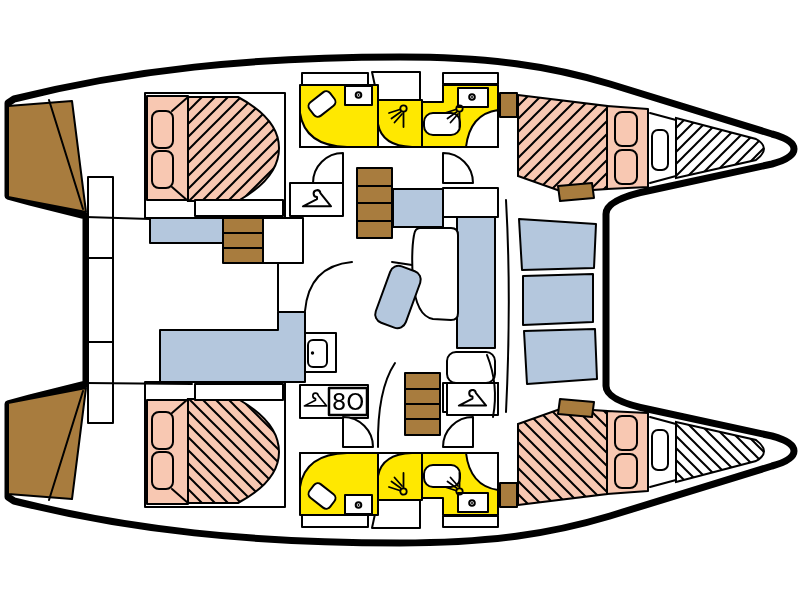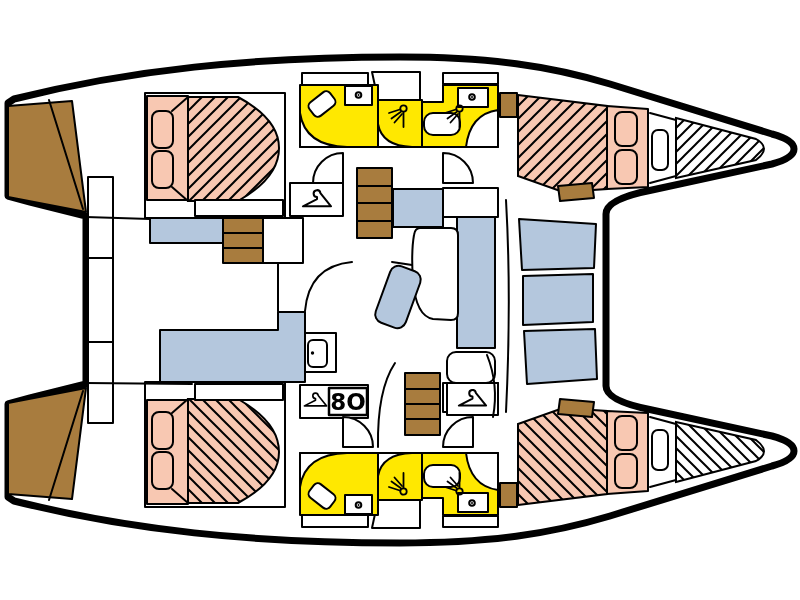--- a/index.html
+++ b/index.html
@@ -1,16 +1,16 @@
 <!DOCTYPE html>
 <html style="--c-outline: #000000; --c-background: #ffffff; --c-interior: #ffffff; --c-wood: #a87c3e; --c-bed: #f8c8b2; --c-wet_area: #ffe800; --c-upholstery: #b4c7dd;"><head>
 <meta charset="utf-8">
 <style>
   html,body{margin:0;padding:0;background:#fff;}
-  .stage{width:800px;height:600px;background:var(--c-background,#fff);position:relative;overflow:hidden;font-weight:bold;}
+  .stage{width:800px;height:600px;background:var(--c-background,#fff);position:relative;overflow:hidden;}
   svg{display:block;}
   .o   {fill:var(--c-interior,#fff);stroke:var(--c-outline,#000);stroke-width:7;stroke-linejoin:round;}
   .ln  {fill:none;stroke:var(--c-outline,#000);stroke-width:2;stroke-linecap:round;stroke-linejoin:round;}
   .ln25{stroke-width:2.5;}
   .w   {fill:var(--c-interior,#fff);stroke:var(--c-outline,#000);stroke-width:2;stroke-linejoin:round;}
   .wood{fill:var(--c-wood,#a87c3e);stroke:var(--c-outline,#000);stroke-width:2;stroke-linejoin:round;}
   .pink{fill:var(--c-bed,#f8c8b2);stroke:var(--c-outline,#000);stroke-width:2;stroke-linejoin:round;}
   .yel {fill:var(--c-wet_area,#ffe800);stroke:var(--c-outline,#000);stroke-width:2;stroke-linejoin:round;}
   .blue{fill:var(--c-upholstery,#b4c7dd);stroke:var(--c-outline,#000);stroke-width:2;stroke-linejoin:round;}
   .dot {fill:var(--c-outline,#000);stroke:none;}

